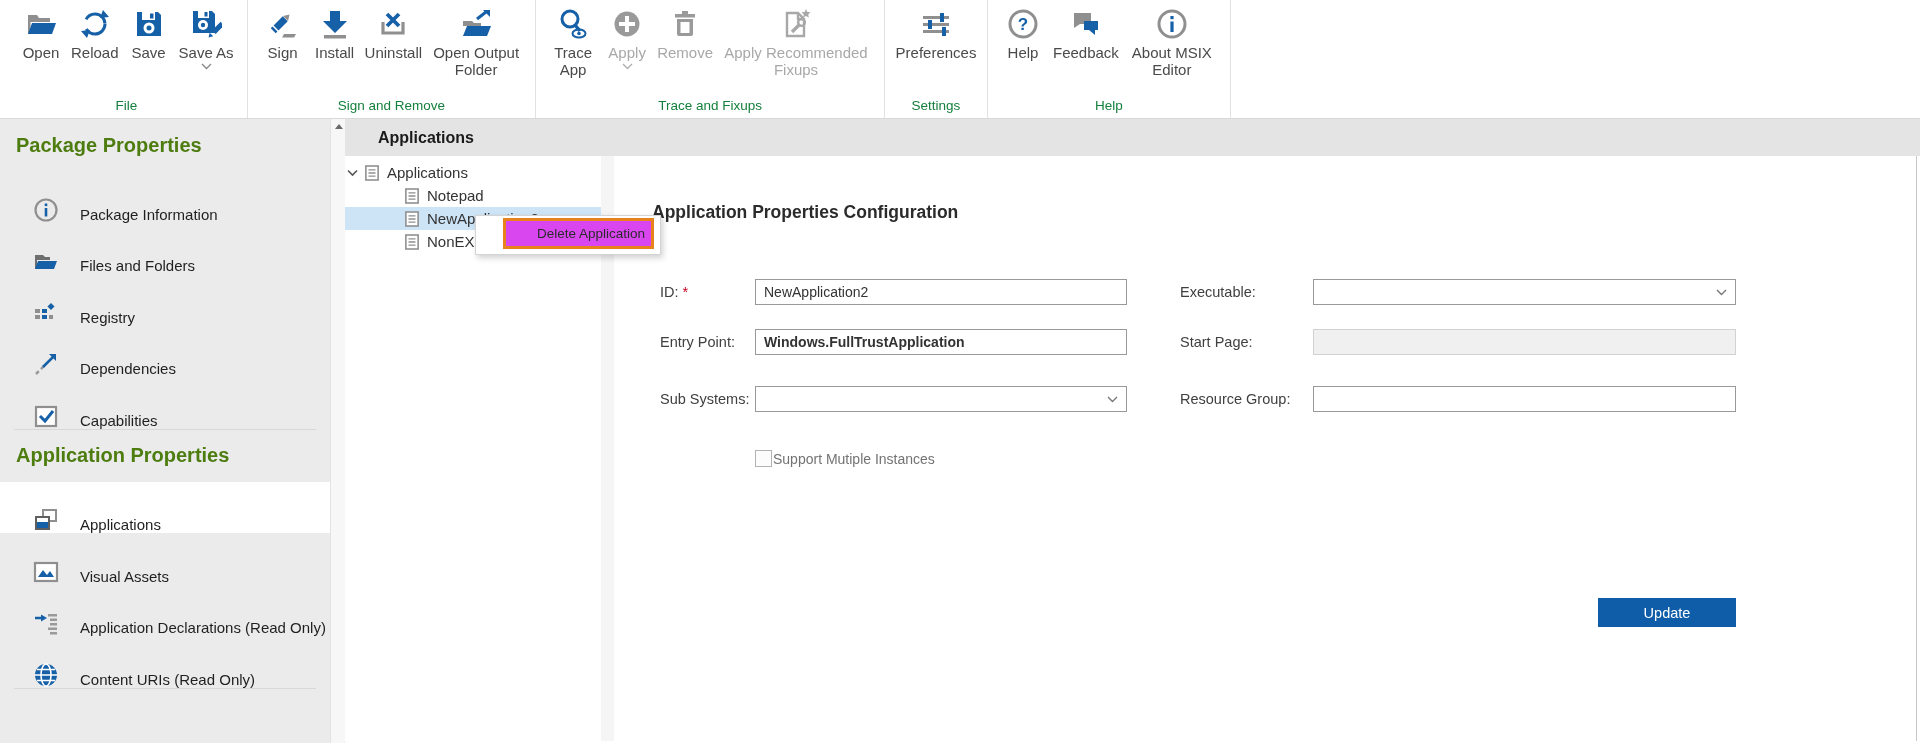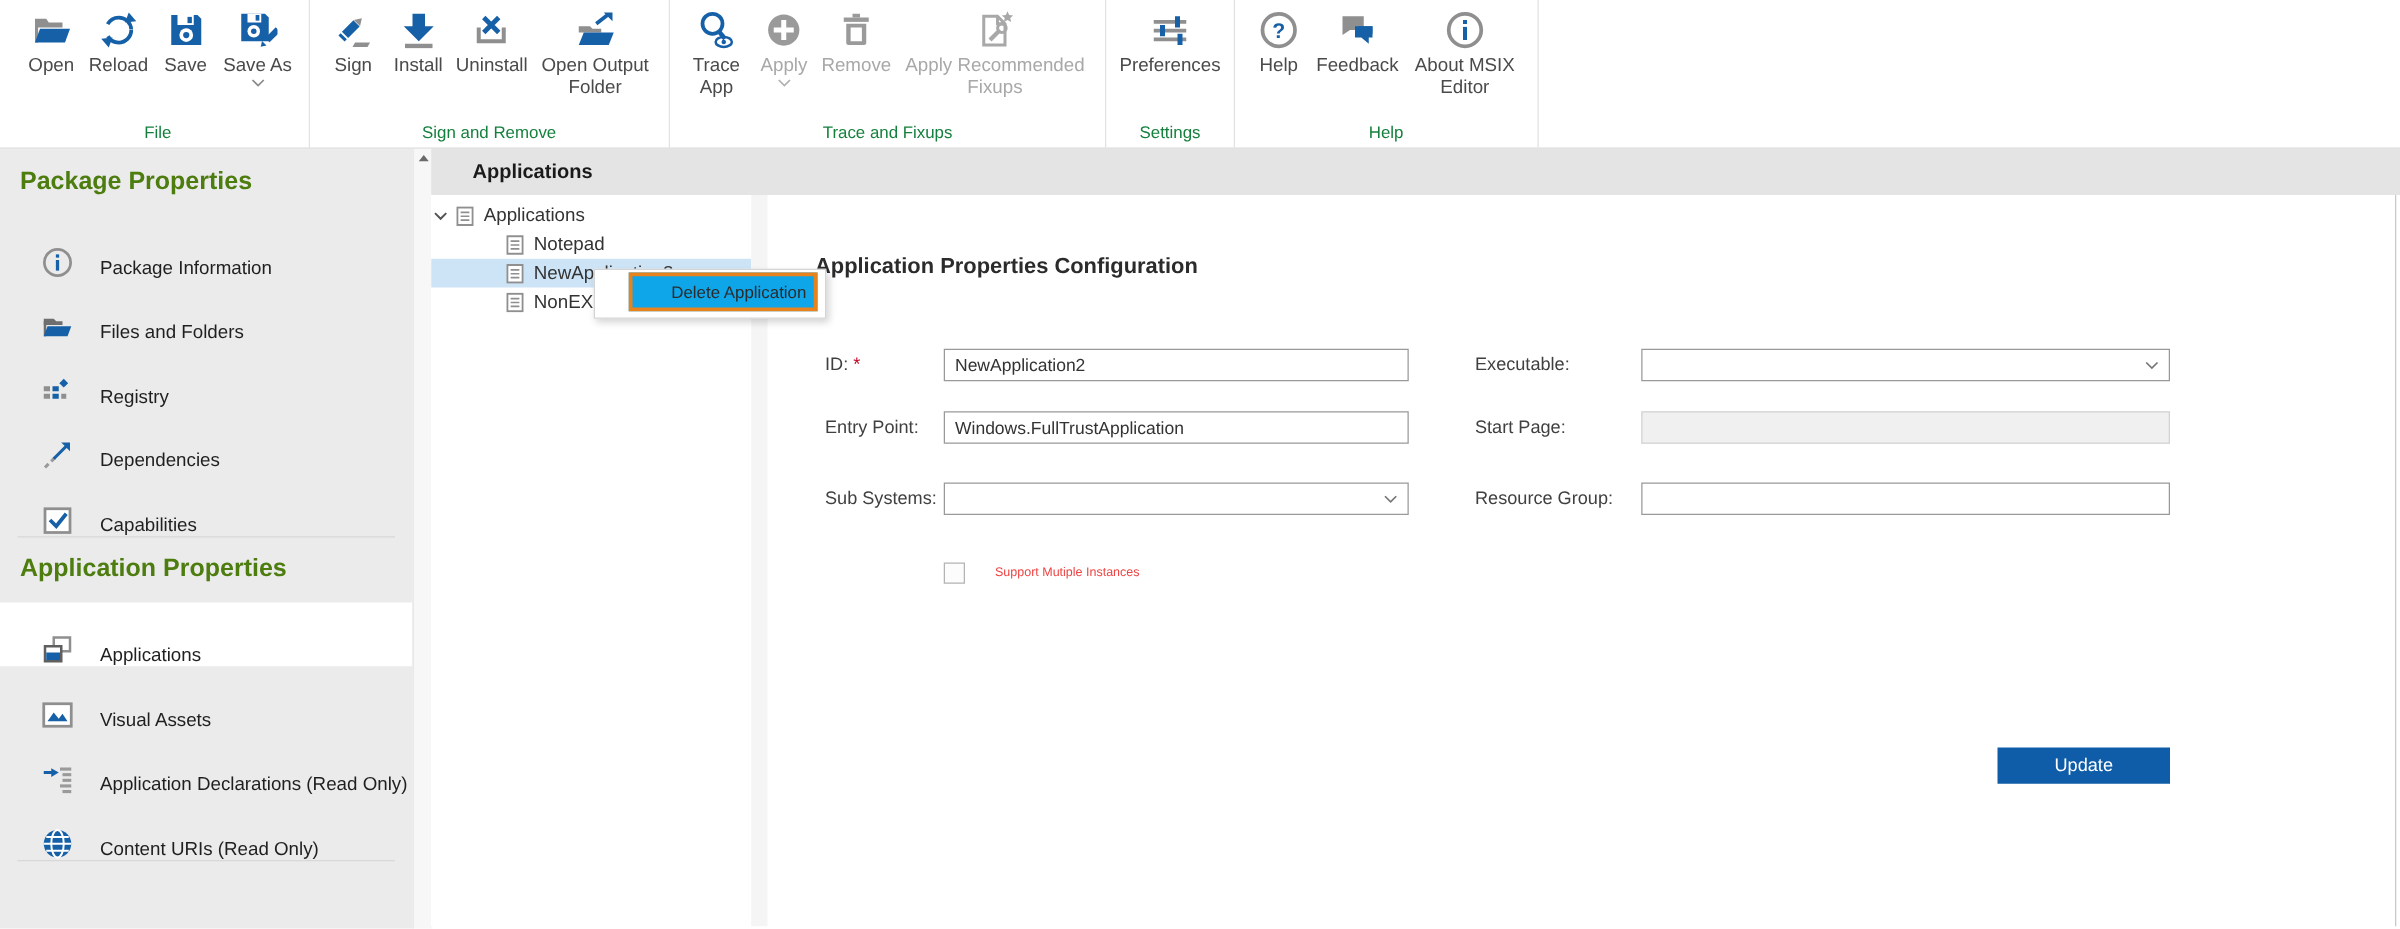--- a/index.html
+++ b/index.html
@@ -48,37 +48,37 @@
   .trow.selected{background:#cde4f7}
   .tchev{margin-left:2px}
   .tdoc{margin-left:7px}
   .trow.child .tdoc{margin-left:60px}
   .tlabel{margin-left:8px;white-space:nowrap}
 
   
   .ctx{position:absolute;left:475px;top:215px;width:184px;height:38px;background:#fff;
        border:1px solid #d4d4d4;box-shadow:2px 3px 6px rgba(0,0,0,.18);z-index:50}
   .ctx-item{position:absolute;left:27px;top:2px;width:151px;height:31px;border:3px solid #e8821d;
-            box-sizing:border-box;background:#0ea5e9;display:flex;align-items:center;cursor:pointer}
+            box-sizing:border-box;background:#d946ef;display:flex;align-items:center;cursor:pointer}
   .ctx-label{margin-left:31px;font-size:13.5px;color:#2b2b2b;white-space:nowrap}
 
   
   .form-title{position:absolute;left:38px;top:46px;font-size:17.5px;font-weight:bold;color:#2b2b2b}
   .frow{position:absolute;left:0;right:0;height:26px}
   .flabel{position:absolute;top:0;line-height:26px;font-size:14.5px;color:#404040;white-space:nowrap}
   .req{color:#c00020}
   .finput{position:absolute;top:0;height:26px;box-sizing:border-box;border:1px solid #999;
           font-size:14px;color:#333;padding:0 8px;font-family:inherit;background:#fff}
   .finput.disabled{background:#f0f0f0;border-color:#d2d2d2}
   .combo{position:absolute;top:0;height:26px;box-sizing:border-box;border:1px solid #999;background:#fff;
          display:flex;align-items:center;justify-content:flex-end;cursor:pointer}
   .combo svg{margin-right:8px}
   .chk{position:absolute;left:141px;top:294px;display:flex;align-items:center;cursor:pointer}
   .chkbox{width:17px;height:17px;border:1px solid #b3b3b3;background:#fcfcfc;box-sizing:border-box}
-  .chklabel{margin-left:24px;font-size:10px;color:#ef4444}
+  .chklabel{margin-left:1px;font-size:14px;color:#737373}
   .update-btn{position:absolute;left:984px;top:442px;width:138px;height:29px;background:#0f5ca8;
               color:#fff;font-size:14.5px;display:flex;align-items:center;justify-content:center;cursor:pointer}
 </style>
 </head>
 <body>
 
 <div class="ribbon">
 
   <div class="rgroup">
     <div class="rbtns">
@@ -476,21 +476,21 @@
       <span class="flabel" style="left:566px">Executable:</span>
       <div class="combo" style="left:699px;width:423px">
         <svg width="11" height="7" viewBox="0 0 11 7">
             <path d="M1 1l4.5 4.5L10 1" stroke="#777" stroke-width="1.4" fill="none"></path>
           </svg>
       </div>
     </div>
 
     <div class="frow" style="top:173px">
       <span class="flabel" style="left:46px">Entry Point:</span>
-      <input class="finput" style="left: 141px; width: 372px;" value="Windows.FullTrustApplication">
+      <input class="finput" style="left: 141px; width: 372px; font-weight: bold;" value="Windows.FullTrustApplication">
       <span class="flabel" style="left:566px">Start Page:</span>
       <input class="finput disabled" style="left: 699px; width: 423px;" disabled="">
     </div>
 
     <div class="frow" style="top:230px">
       <span class="flabel" style="left:46px">Sub Systems:</span>
       <div class="combo" style="left:141px;width:372px">
         <svg width="11" height="7" viewBox="0 0 11 7">
             <path d="M1 1l4.5 4.5L10 1" stroke="#777" stroke-width="1.4" fill="none"></path>
           </svg>

